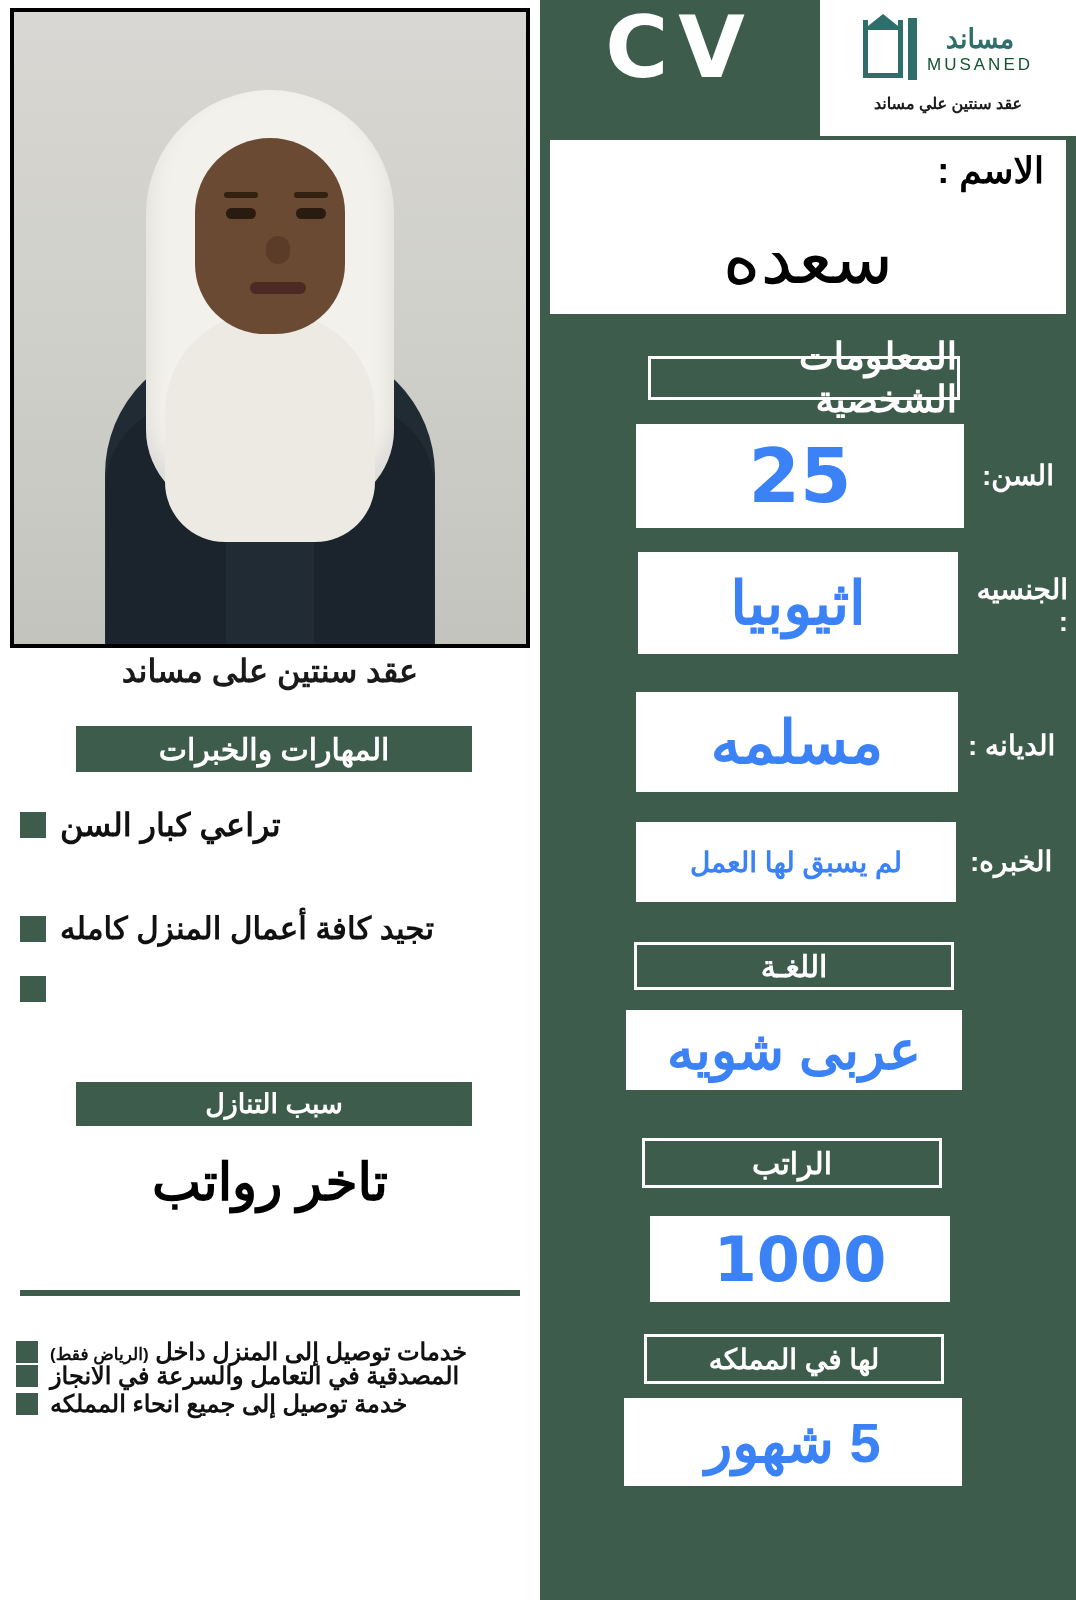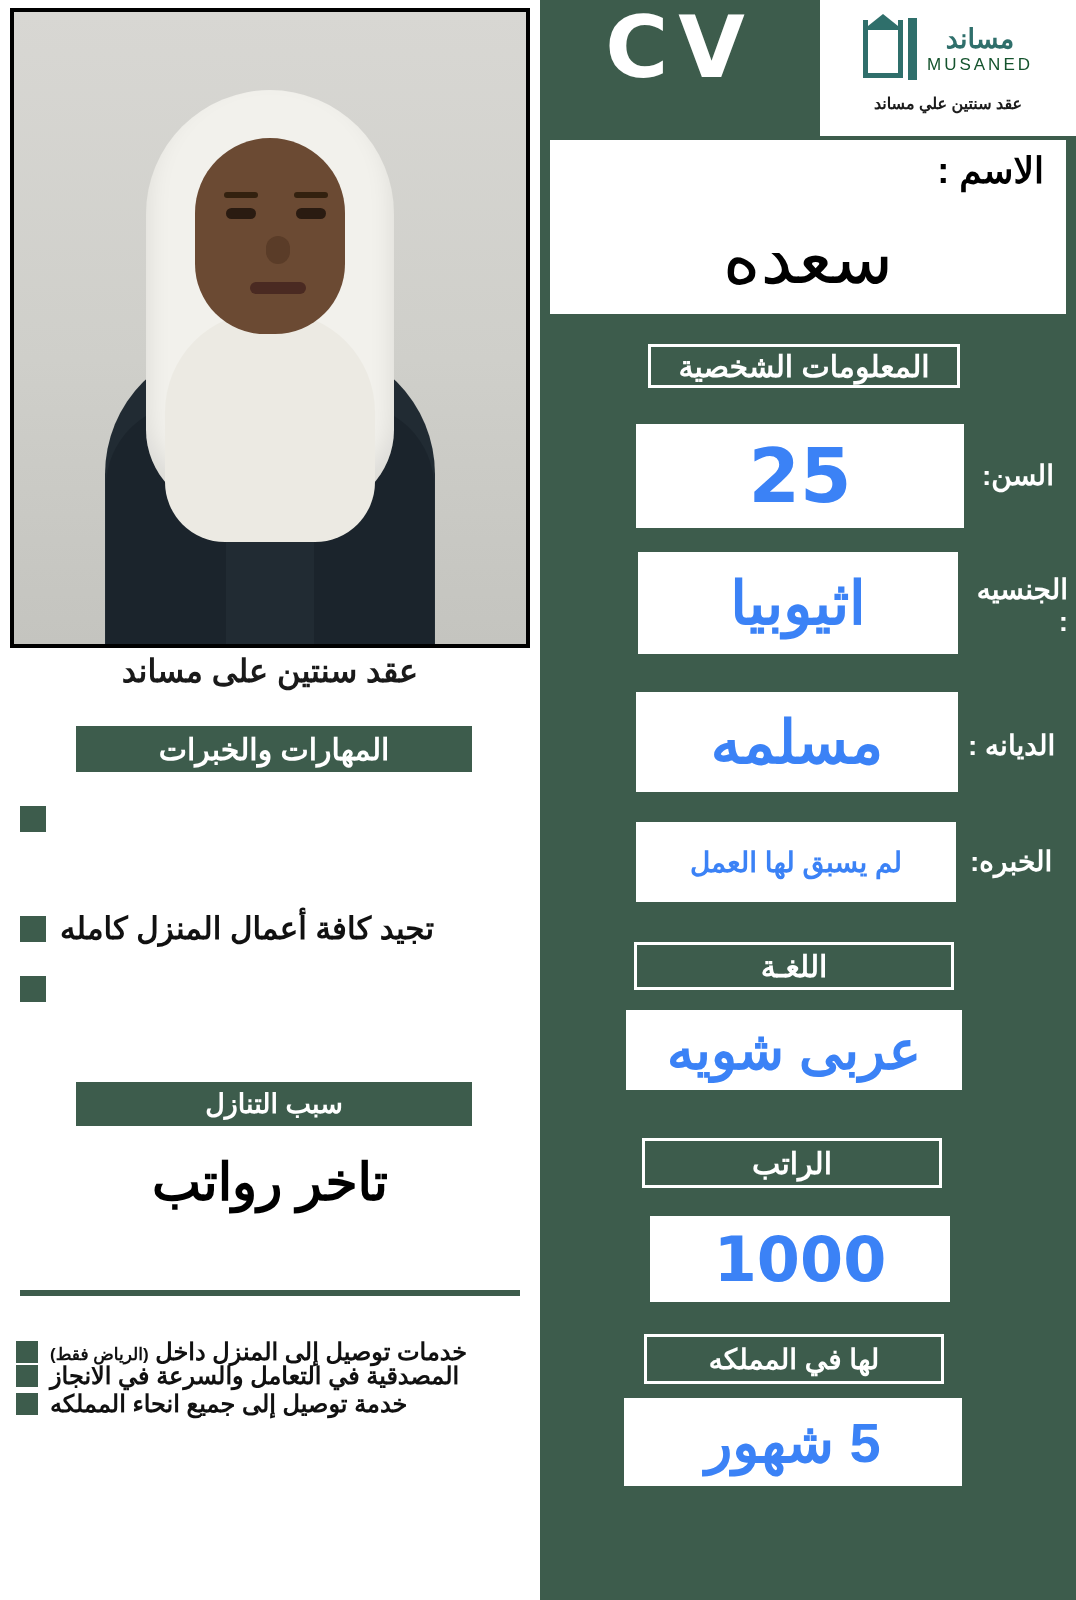--- a/index.html
+++ b/index.html
@@ -172,25 +172,25 @@
     background: #3d5c4c;
     border: 3px solid #ffffff;
     color: #ffffff;
     font-weight: bold;
     display: flex;
     align-items: center;
     justify-content: center;
     box-sizing: border-box;
   }
   #chip-personal {
-    top: 344px;
+    top: 356px;
     right: 116px;
     width: 312px;
     height: 44px;
-    font-size: 30px;
+    font-size: 37px;
   }
 
   
   .field-label {
     position: absolute;
     color: #ffffff;
     font-size: 28px;
     font-weight: bold;
     text-align: right;
     display: flex;
@@ -560,20 +560,21 @@
       <div class="p-eye r"></div>
       <div class="p-nose"></div>
       <div class="p-mouth"></div>
     </div>
 
     <div class="contract-caption">عقد سنتين على مساند</div>
 
     <div class="bar-heading" id="hd-skills">المهارات والخبرات</div>
 
     <div class="skill-row" id="skill-0">
+      <span class="skill-text">تراعي كبار السن</span>
       <span class="bullet"></span>
     </div>
 
     <div class="skill-row" id="skill-1">
       <span class="skill-text">تجيد كافة أعمال المنزل كامله</span>
       <span class="bullet"></span>
     </div>
 
 
     <div class="skill-row" id="skill-2">

